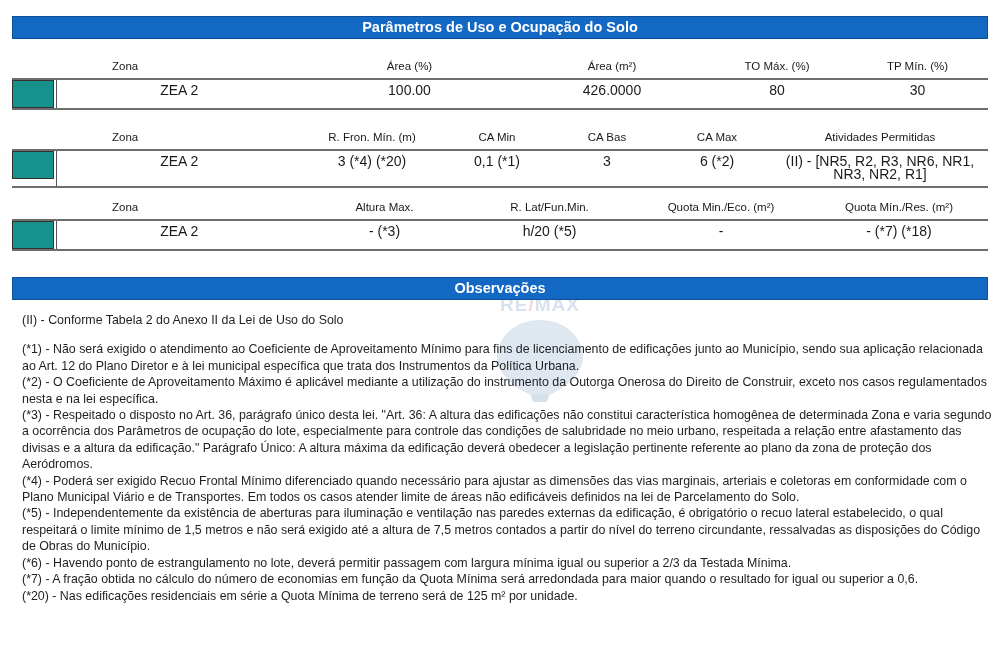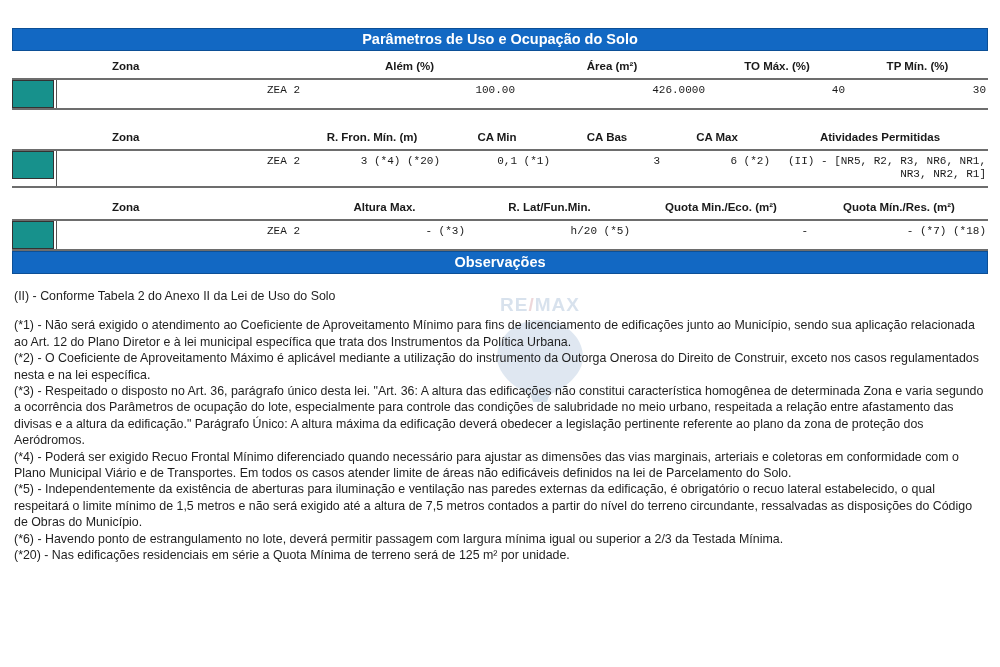--- a/index.html
+++ b/index.html
@@ -79,44 +79,43 @@
     width: 976px;
     z-index: 2;
   }
   table.grid {
     width: 976px;
     border-collapse: collapse;
     table-layout: fixed;
     font-size: 11.5px;
   }
   table.grid th {
-    font-weight: bold;
+    font-weight: normal;
     font-size: 11.5px;
     color: #1a1a1a;
     padding: 5px 2px 6px 2px;
     text-align: center;
     vertical-align: middle;
     white-space: nowrap;
   }
   table.grid th.zona-h {
     text-align: left;
     padding-left: 56px;
   }
   table.grid tr.hdr {
     border-bottom: 2px solid #6d6d6d;
   }
   table.grid td {
     padding: 4px 2px 5px 2px;
-    text-align: right;
+    text-align: center;
     vertical-align: top;
-    font-size: 11px;
+    font-size: 14px;
     color: #1a1a1a;
     border-bottom: 2px solid #6d6d6d;
     line-height: 13px;
-    font-family: Liberation Mono, monospace;
   }
   table.grid td.swatch-cell {
     padding: 0;
     width: 44px;
     border-bottom: 2px solid #6d6d6d;
   }
   td.zona-cell {
     text-align: left;
     padding-left: 10px;
     border-left: 1px solid #555;
@@ -152,49 +151,49 @@
 <div class="page">
 
   <div class="watermark">
     <div class="wm-text"><span>RE</span><span class="wm-slash">/</span><span>MAX</span></div>
     <svg class="wm-balloon" viewBox="0 0 100 86">
       <path d="M50 2 C76 2 94 20 94 40 C94 58 74 74 56 80 L44 80 C26 74 6 58 6 40 C6 20 24 2 50 2 Z" fill="#c5d5e6"></path>
       <path d="M40 78 L60 78 L57 86 L43 86 Z" fill="#b4c7dc"></path>
     </svg>
   </div>
 
-  <div class="band" style="top:28px;">Parâmetros de Uso e Ocupação do Solo</div>
+  <div class="band" style="top:16px;">Parâmetros de Uso e Ocupação do Solo</div>
 
   <div class="tbl" style="top:55px;">
     <table class="grid">
       <colgroup>
         <col style="width:44px">
           <col style="width:246px">
           <col style="width:215px">
           <col style="width:190px">
           <col style="width:140px">
           <col style="width:141px">
       </colgroup>
       <tbody>
           <tr class="hdr">
         <th></th>
         <th class="zona-h">Zona</th>
-        <th>Além (%)</th>
+        <th>Área (%)</th>
         <th>Área (m²)</th>
         <th>TO Máx. (%)</th>
         <th>TP Mín. (%)</th>
       </tr>
       <tr>
         <td class="swatch-cell">
           <span class="swatch" style="background: rgb(23, 145, 140);"></span>
         </td>
         <td class="zona-cell">ZEA 2</td>
         <td>100.00</td>
         <td>426.0000</td>
-        <td>40</td>
+        <td>80</td>
         <td>30</td>
       </tr>
     </tbody>
       </table>
   </div>
 
   <div class="tbl" style="top:126px;">
     <table class="grid">
       <colgroup>
         <col style="width:44px">
@@ -256,26 +255,27 @@
         <td class="zona-cell">ZEA 2</td>
         <td>- (*3)</td>
         <td>h/20 (*5)</td>
         <td>-</td>
         <td>- (*7) (*18)</td>
       </tr>
     </tbody>
       </table>
   </div>
 
-  <div class="band" style="top:251px;">Observações</div>
-
-  <div class="obs" style="top:288px;">
+  <div class="band" style="top:277px;">Observações</div>
+
+  <div class="obs" style="top:312px;margin-left:8px;">
     <p class="spacer-after">(II) - Conforme Tabela 2 do Anexo II da Lei de Uso do Solo</p>
     <p>(*1) - Não será exigido o atendimento ao Coeficiente de Aproveitamento Mínimo para fins de licenciamento de edificações junto ao Município, sendo sua aplicação relacionada ao Art. 12 do Plano Diretor e à lei municipal específica que trata dos Instrumentos da Política Urbana.</p>
     <p>(*2) - O Coeficiente de Aproveitamento Máximo é aplicável mediante a utilização do instrumento da Outorga Onerosa do Direito de Construir, exceto nos casos regulamentados nesta e na lei específica.</p>
     <p>(*3) - Respeitado o disposto no Art. 36, parágrafo único desta lei. "Art. 36: A altura das edificações não constitui característica homogênea de determinada Zona e varia segundo a ocorrência dos Parâmetros de ocupação do lote, especialmente para controle das condições de salubridade no meio urbano, respeitada a relação entre afastamento das divisas e a altura da edificação." Parágrafo Único: A altura máxima da edificação deverá obedecer a legislação pertinente referente ao plano da zona de proteção dos Aeródromos.</p>
     <p>(*4) - Poderá ser exigido Recuo Frontal Mínimo diferenciado quando necessário para ajustar as dimensões das vias marginais, arteriais e coletoras em conformidade com o Plano Municipal Viário e de Transportes. Em todos os casos atender limite de áreas não edificáveis definidos na lei de Parcelamento do Solo.</p>
     <p>(*5) - Independentemente da existência de aberturas para iluminação e ventilação nas paredes externas da edificação, é obrigatório o recuo lateral estabelecido, o qual respeitará o limite mínimo de 1,5 metros e não será exigido até a altura de 7,5 metros contados a partir do nível do terreno circundante, ressalvadas as disposições do Código de Obras do Município.</p>
     <p>(*6) - Havendo ponto de estrangulamento no lote, deverá permitir passagem com largura mínima igual ou superior a 2/3 da Testada Mínima.</p>
+    <p>(*7) - A fração obtida no cálculo do número de economias em função da Quota Mínima será arredondada para maior quando o resultado for igual ou superior a 0,6.</p>
     <p>(*20) - Nas edificações residenciais em série a Quota Mínima de terreno será de 125 m² por unidade.</p>
   </div>
 
 </div>
 
 </body></html>

